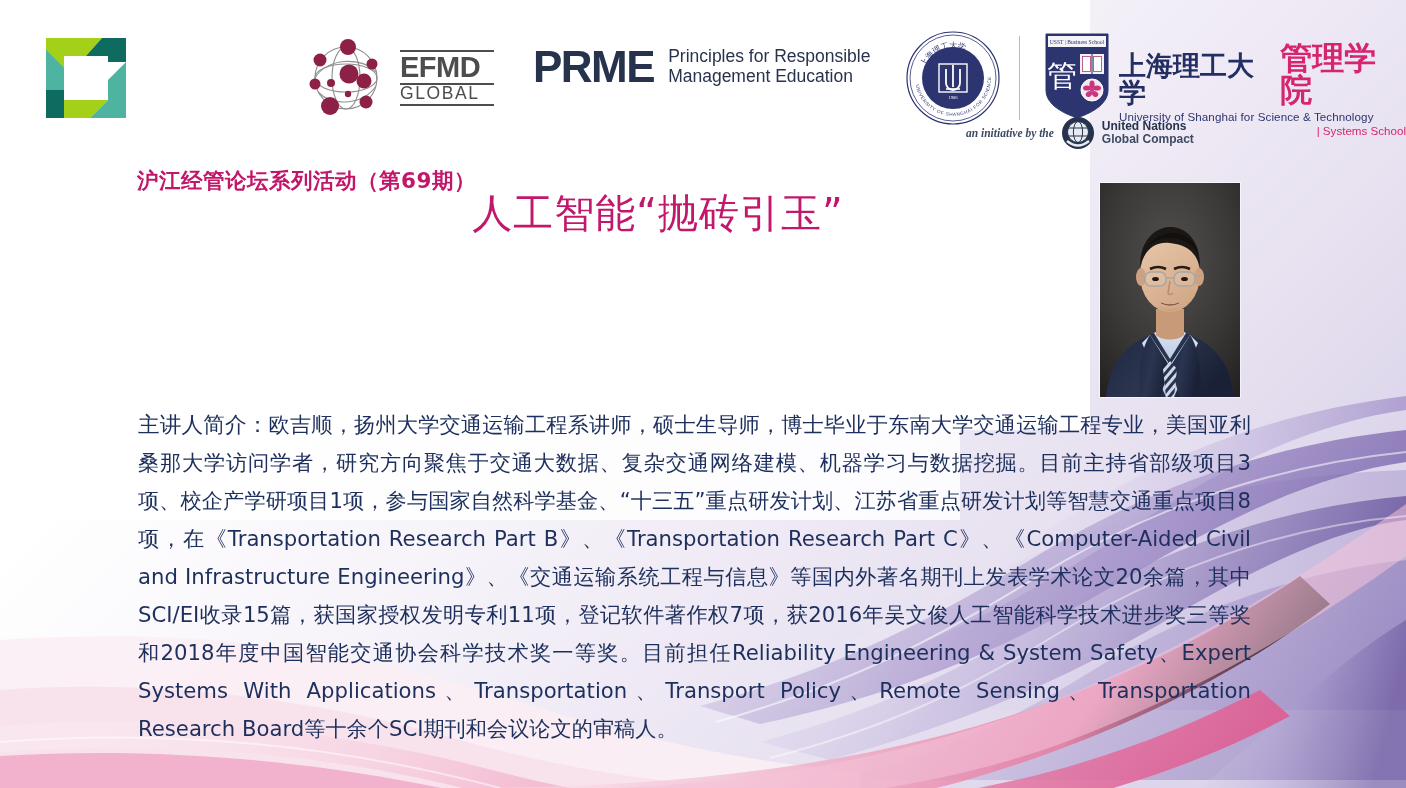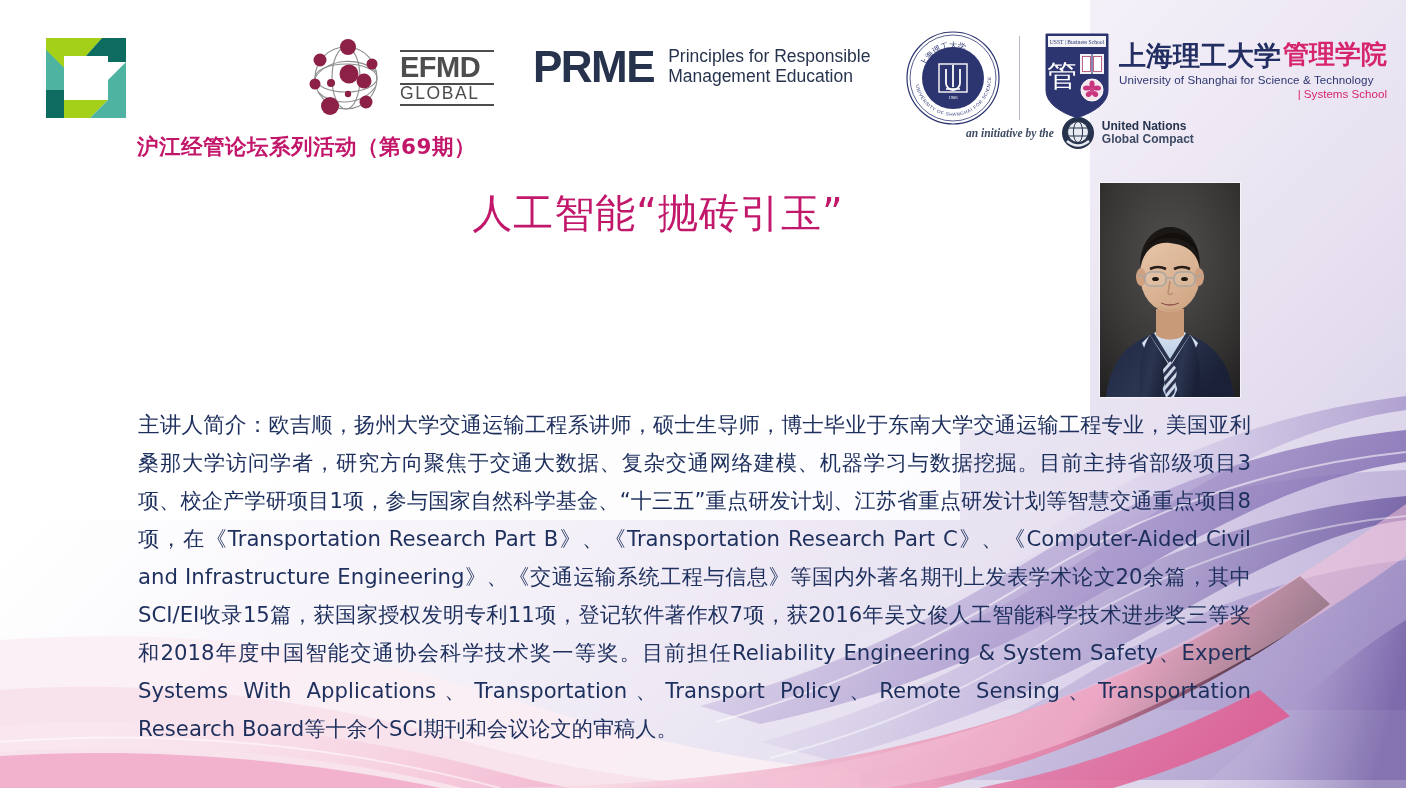--- a/index.html
+++ b/index.html
@@ -77,29 +77,29 @@
   
   .bschool{left:1044px;top:32px;display:flex;align-items:flex-start;gap:9px;}
   .shield{position:relative;width:66px;height:88px;}
   .bs-right{display:flex;flex-direction:column;padding-top:10px;}
   .bs-cn{display:flex;align-items:flex-end;gap:2px;}
   .bs-cn .cn1{
     font-size:27px;font-weight:bold;color:#232e62;letter-spacing:0px;
     font-family:"DejaVu Serif",serif;line-height:1;
   }
   .bs-cn .cn2{
-    font-size:26px;font-weight:bold;color:#d6246e;letter-spacing:0px;
-    font-family:Liberation Mono, monospace;line-height:1;
+    font-size:32px;font-weight:bold;color:#d6246e;letter-spacing:0px;
+    font-family:Liberation Serif, serif;line-height:1;
   }
   .bs-en{font-size:11.6px;color:#2c3570;margin-top:4px;letter-spacing:0.1px;}
   .bs-en2{font-size:11.6px;color:#d6246e;text-align:right;margin-top:1px;}
 
   
   .subtitle{
-    position:absolute;left:137px;top:132px;
+    position:absolute;left:137px;top:166px;
     font-size:21.5px;font-weight:bold;color:#c2166a;
     font-family:"DejaVu Sans","Liberation Sans",sans-serif;
     letter-spacing:0.5px;
     z-index:5;
   }
   .main-title{
     position:absolute;left:0;top:186px;width:1406px;
     text-align:center;
     font-size:40px;font-weight:normal;color:#c2186c;
     font-family:"DejaVu Sans","Liberation Sans",sans-serif;

